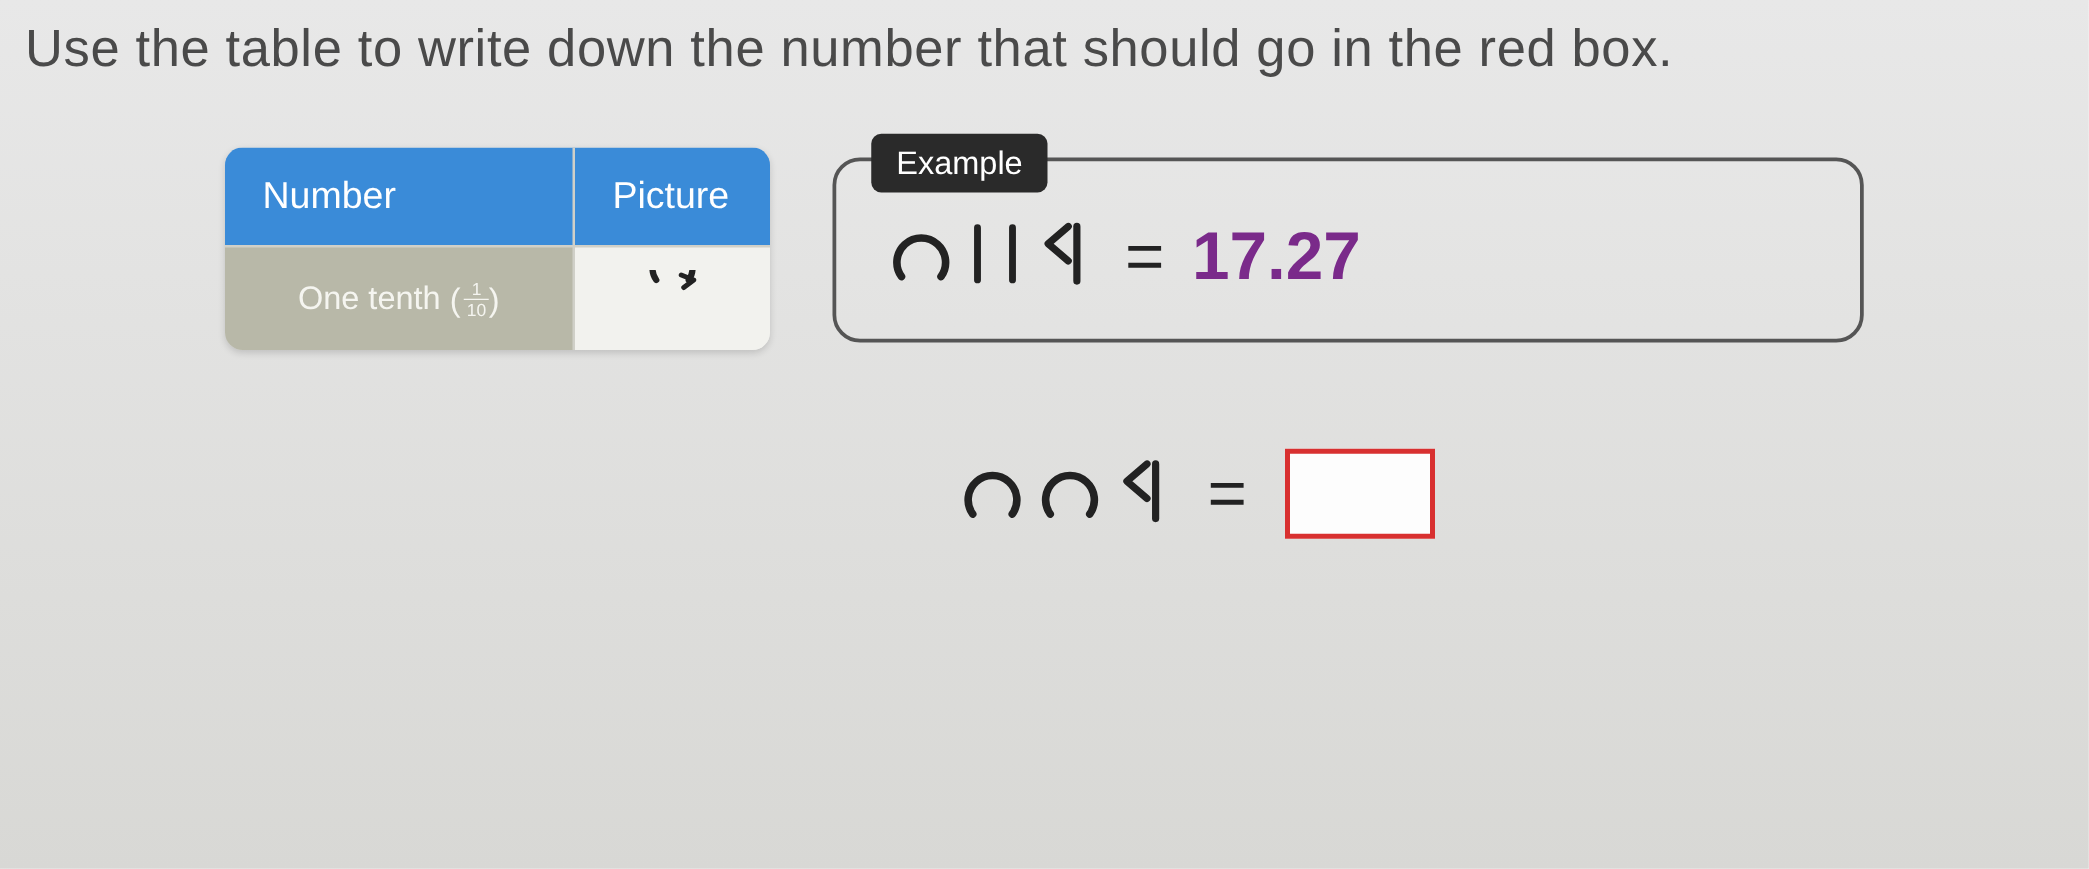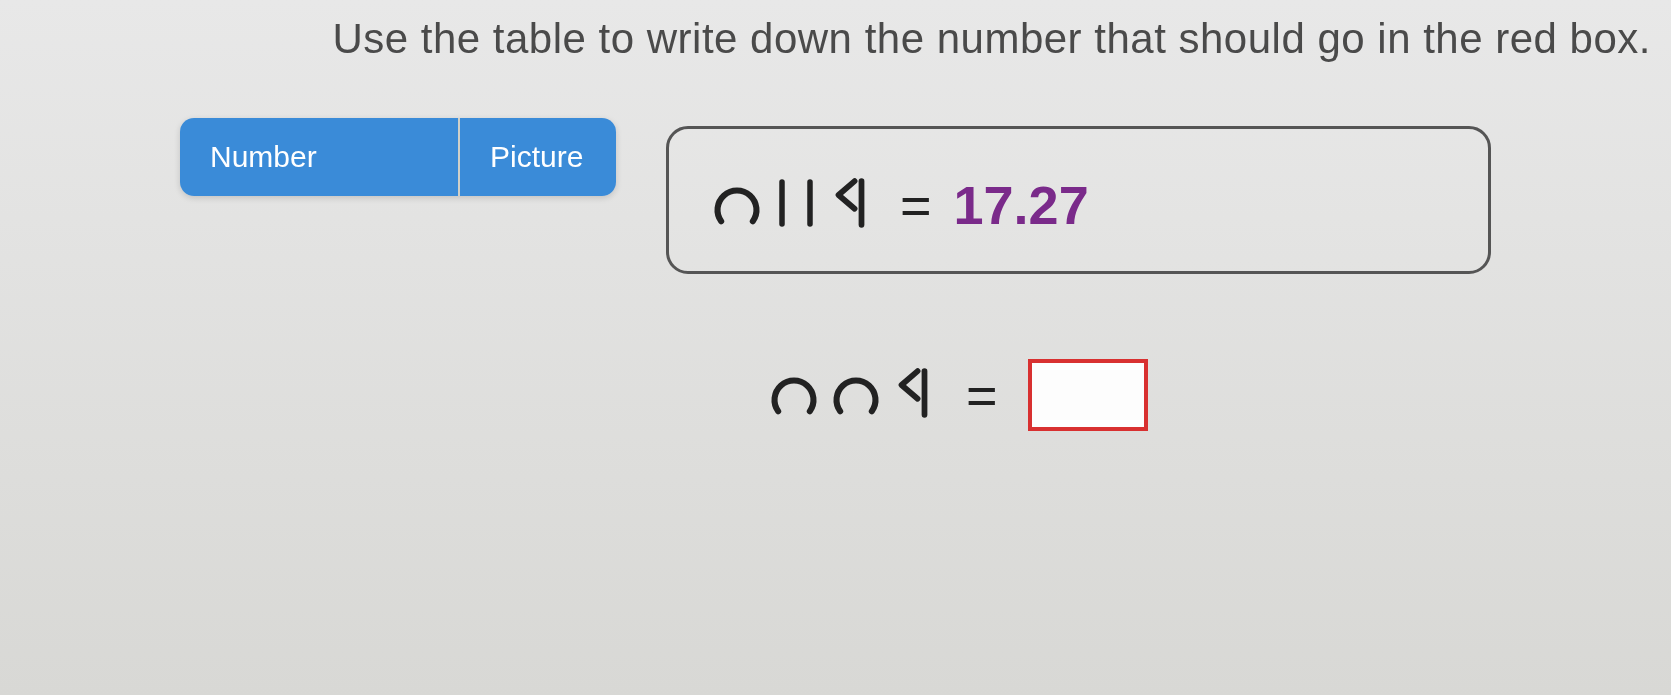--- a/index.html
+++ b/index.html
@@ -12,21 +12,20 @@
       background: linear-gradient(180deg, #e8e8e8 0%, #d8d8d5 100%);
       width: 1671px;
       height: 695px;
       overflow: hidden;
     }
     .instruction {
       font-size: 42px;
       color: #4a4a4a;
       padding: 15px 20px;
       letter-spacing: 0.5px;
-      text-align: right;
     }
     .content {
       display: flex;
       padding: 40px 180px 0 180px;
       gap: 40px;
     }
     .table-container {
       flex-shrink: 0;
     }
     table {
@@ -166,26 +165,42 @@
 <div class="content">
   <div class="table-container">
     <table>
       <thead>
         <tr>
           <th>Number</th>
           <th>Picture</th>
         </tr>
       </thead>
       <tbody>
+        <tr>
+          <td>
+            <span>One tenth</span>
+            <span class="paren">(</span><span class="frac">
+                <span class="num">1</span>
+                <span class="den">10</span>
+              </span><span class="paren">)</span>
+          </td>
+          <td class="pic-cell">
+            <svg width="46" height="46" viewBox="0 0 46 46">
+                <path d="M 36 8 A 16 16 0 1 0 10 8" stroke="#222" stroke-width="5" fill="none" stroke-linecap="round"></path>
+                <path d="M 30 4 L 40 8 L 32 14" stroke="#222" stroke-width="4" fill="none" stroke-linejoin="round" stroke-linecap="round"></path>
+              </svg>
+          </td>
+        </tr>
       </tbody>
     </table>
   </div>
 
   <div class="right-side">
     <div class="example-box">
+      <div class="example-tab">Example</div>
       <div class="example-content">
         <span class="symbols">
           <span class="sym"><svg width="56" height="56" viewBox="0 0 46 46">
                 <path d="M 10 38 A 16 16 0 1 1 36 38" stroke="#222" stroke-width="5" fill="none" stroke-linecap="round"></path>
               </svg></span>
           <span class="sym"><svg width="22" height="56" viewBox="0 0 20 46">
                 <line x1="10" y1="4" x2="10" y2="42" stroke="#222" stroke-width="5" stroke-linecap="round"></line>
               </svg></span>
           <span class="sym"><svg width="22" height="56" viewBox="0 0 20 46">
                 <line x1="10" y1="4" x2="10" y2="42" stroke="#222" stroke-width="5" stroke-linecap="round"></line>

